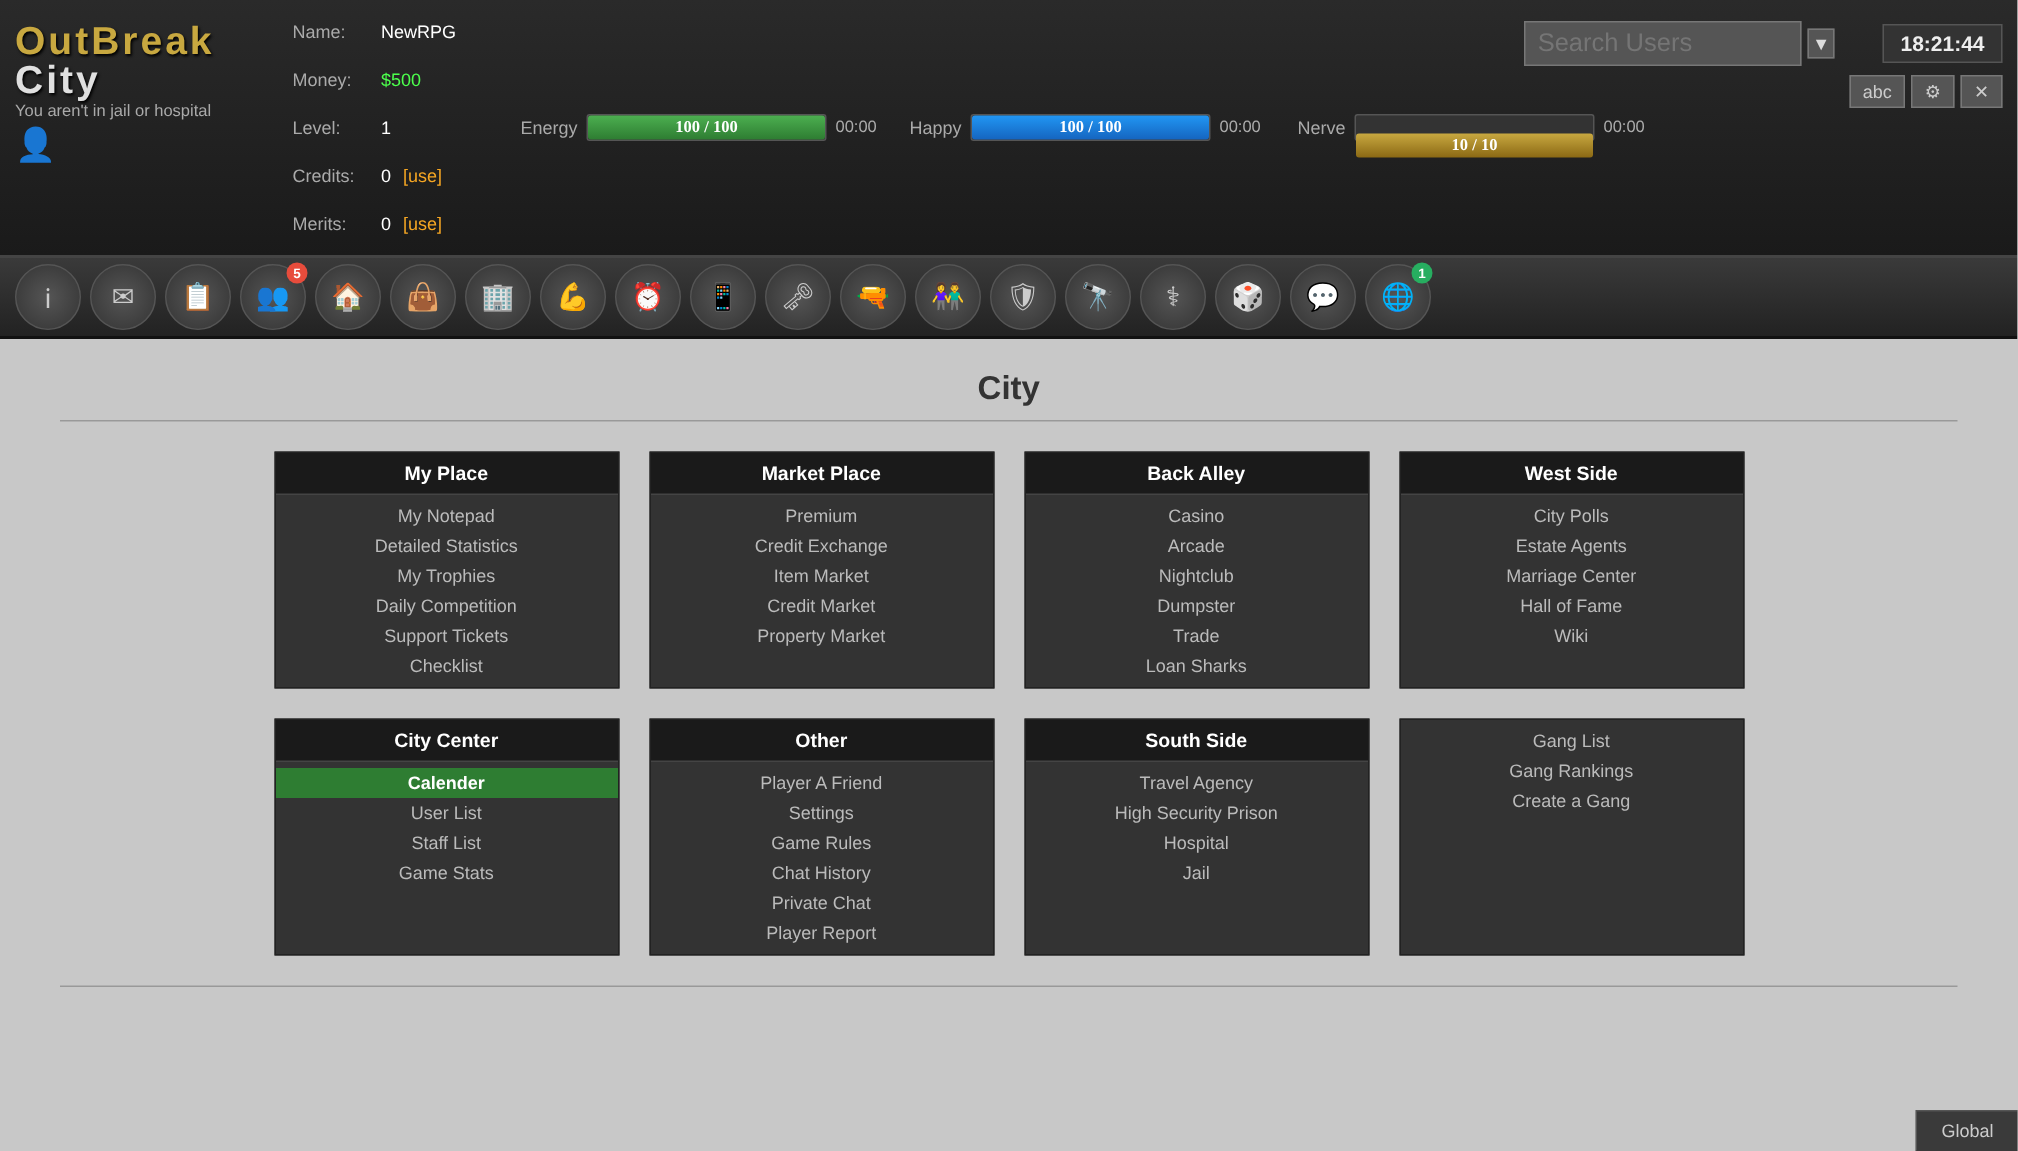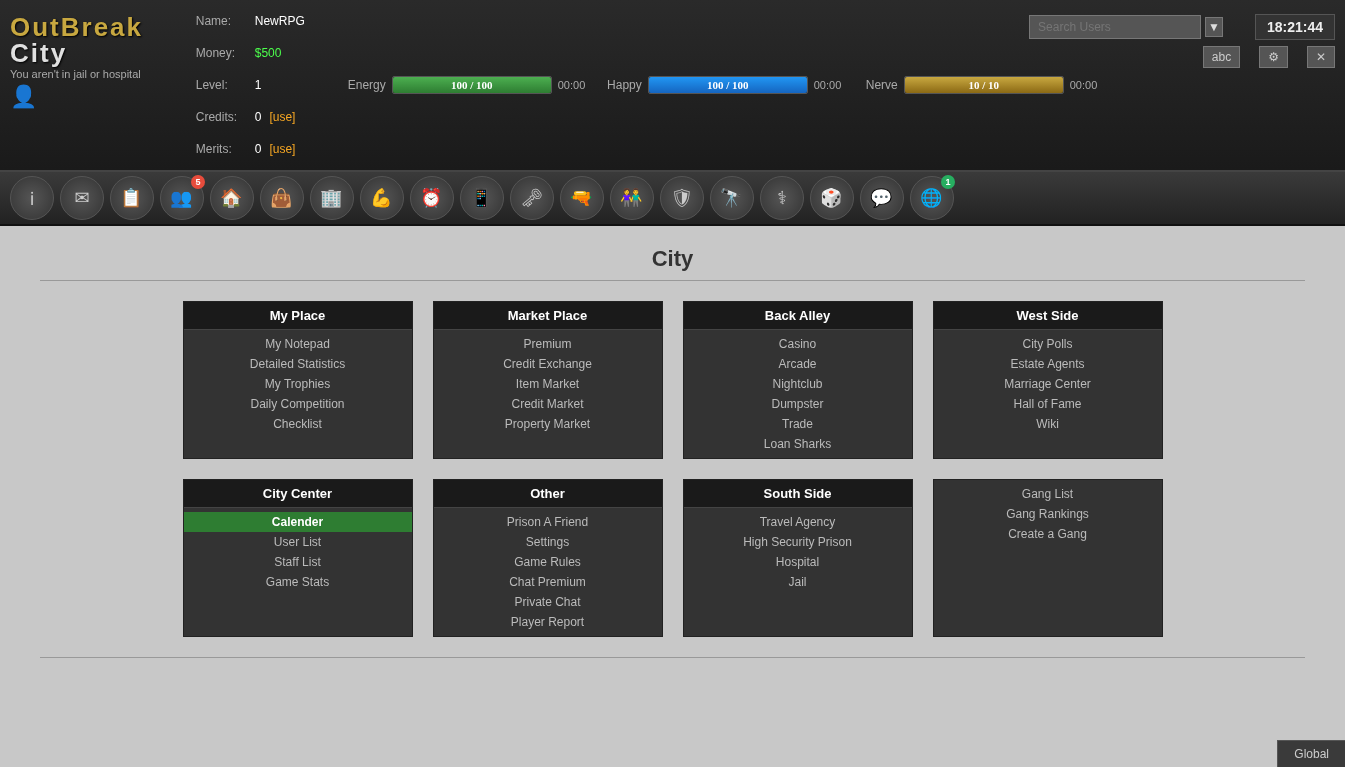--- a/index.html
+++ b/index.html
@@ -88,22 +88,22 @@
     #search-top {
       display: flex;
       align-items: center;
       gap: 4px;
     }
     #search-input {
       background: #555;
       border: 1px solid #777;
       color: #ddd;
       padding: 4px 8px;
-      width: 172px;
-      font-size: 12px;
+      width: 185px;
+      font-size: 17px;
     }
     #search-dropdown {
       background: #555;
       border: 1px solid #777;
       color: #ddd;
       padding: 2px;
       cursor: pointer;
     }
     #time-display {
       background: #333;
@@ -112,21 +112,21 @@
       padding: 4px 10px;
       font-size: 14px;
       font-weight: bold;
       min-width: 80px;
       text-align: center;
       margin-left: 28px;
     }
     #search-bottom {
       display: flex;
       align-items: center;
-      gap: 19px;
+      gap: 4px;
       justify-content: flex-end;
     }
     .icon-btn {
       background: #555;
       border: 1px solid #777;
       color: #ccc;
       padding: 3px 8px;
       cursor: pointer;
       font-size: 12px;
       display: flex;
@@ -306,21 +306,21 @@
     <div class="bar-row">
       <span class="bar-label">Happy</span>
       <div class="bar-outer">
         <div class="bar-inner bar-blue" style="width:100%;">100 / 100</div>
       </div>
       <span class="bar-time">00:00</span>
     </div>
     <div class="bar-row">
       <span class="bar-label">Nerve</span>
       <div class="bar-outer">
-        <div class="bar-inner bar-tan" style="width:100%;">10 / 10</div>
+        <div class="bar-inner bar-tan" style="width:100%;margin-top:12px;">10 / 10</div>
       </div>
       <span class="bar-time">00:00</span>
     </div>
   </div>
 
   <div id="search-area">
     <div id="search-top">
       <input type="text" id="search-input" placeholder="Search Users" style="">
       <div id="search-dropdown" class="icon-btn">▼</div>
       <div id="time-display">18:21:44</div>
@@ -359,20 +359,21 @@
   <div id="page-title">City</div>
   <hr class="divider">
   <div id="city-grid">
   <div class="city-block">
         <div class="city-block-title">My Place</div>
         <div class="city-block-links">
           <a href="#" class="city-link">My Notepad</a>
           <a href="#" class="city-link">Detailed Statistics</a>
           <a href="#" class="city-link">My Trophies</a>
           <a href="#" class="city-link">Daily Competition</a>
+          <a href="#" class="city-link">Support Tickets</a>
           <a href="#" class="city-link">Checklist</a>
         </div>
       </div>
       <div class="city-block">
         <div class="city-block-title">Market Place</div>
         <div class="city-block-links">
           <a href="#" class="city-link">Premium</a>
           <a href="#" class="city-link">Credit Exchange</a>
           <a href="#" class="city-link">Item Market</a>
           <a href="#" class="city-link">Credit Market</a>
@@ -405,24 +406,24 @@
         <div class="city-block-links">
           <a href="#" class="city-link city-link-highlight">Calender</a>
           <a href="#" class="city-link">User List</a>
           <a href="#" class="city-link">Staff List</a>
           <a href="#" class="city-link">Game Stats</a>
         </div>
       </div>
       <div class="city-block">
         <div class="city-block-title">Other</div>
         <div class="city-block-links">
-          <a href="#" class="city-link">Prison A Friend</a>
+          <a href="#" class="city-link">Player A Friend</a>
           <a href="#" class="city-link">Settings</a>
           <a href="#" class="city-link">Game Rules</a>
-          <a href="#" class="city-link">Chat Premium</a>
+          <a href="#" class="city-link">Chat History</a>
           <a href="#" class="city-link">Private Chat</a>
           <a href="#" class="city-link">Player Report</a>
         </div>
       </div>
       <div class="city-block">
         <div class="city-block-title">South Side</div>
         <div class="city-block-links">
           <a href="#" class="city-link">Travel Agency</a>
           <a href="#" class="city-link">High Security Prison</a>
           <a href="#" class="city-link">Hospital</a>

